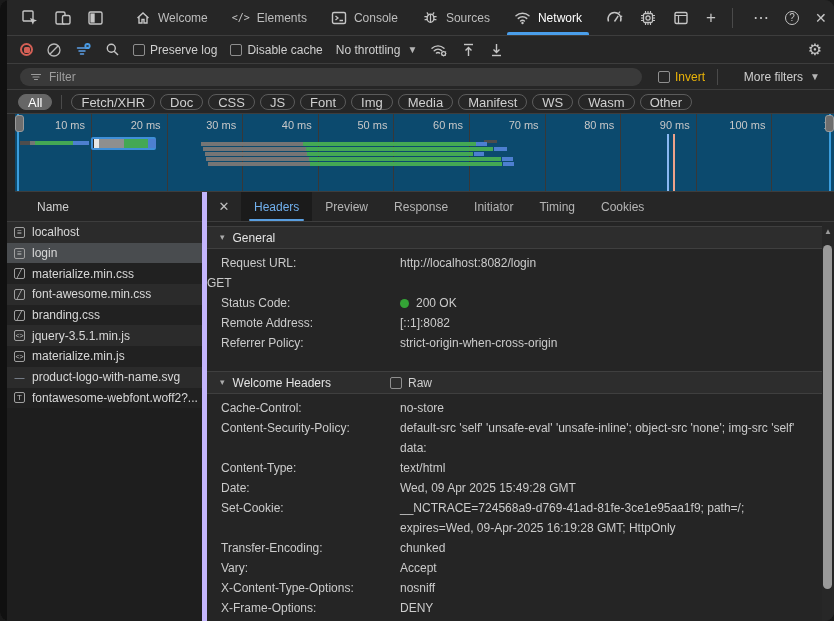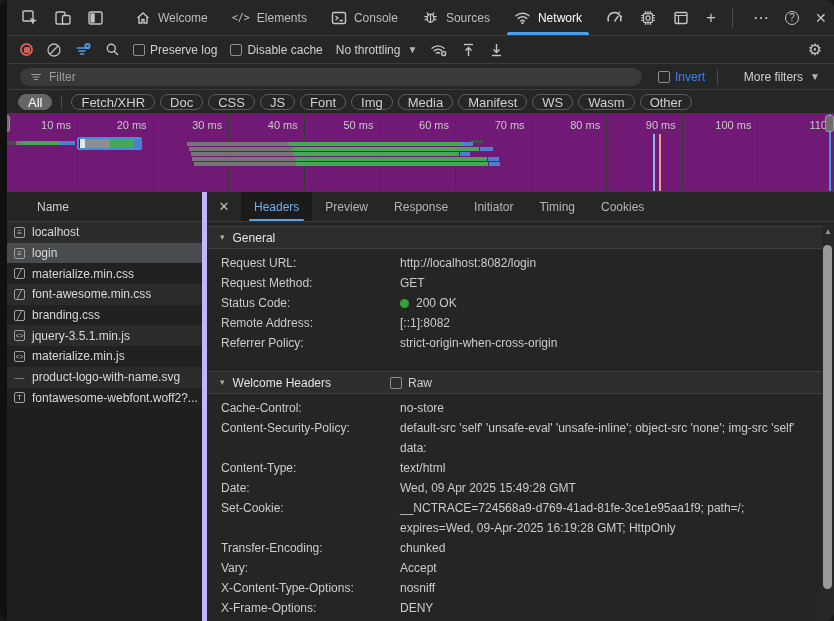--- a/index.html
+++ b/index.html
@@ -34,34 +34,34 @@
   .throttle{display:flex;align-items:center;gap:7px;color:#cfcfcf;cursor:pointer;}
   .caret{font-size:10px;color:#b5b5b5;line-height:1;}
   .spacer{flex:1;}
   .pad-r{padding-right:12px;}
 
   
   .filterbar{position:absolute;left:7px;right:0;top:64px;height:26px;display:flex;align-items:center;
     background:#262626;border-bottom:1px solid #3d3d3d;padding:0 14px 0 13px;}
   .fpill{width:622px;height:18px;border-radius:9px;background:#3a3a3a;display:flex;align-items:center;
     gap:7px;padding:0 10px;color:#9e9e9e;cursor:text;}
-  .invert{display:flex;align-items:center;gap:5px;margin-left:16px;color:#3b82f6;cursor:pointer;}
+  .invert{display:flex;align-items:center;gap:5px;margin-left:16px;color:#eab308;cursor:pointer;}
   .fsep{width:1px;height:16px;background:#4a4a4a;margin:0 12px;}
   .morefilters{display:flex;align-items:center;gap:7px;color:#cfcfcf;cursor:pointer;margin-left:auto;}
 
   
   .chipsbar{position:absolute;left:7px;right:0;top:90px;height:24px;display:flex;align-items:center;
     gap:5px;padding-left:11px;background:#262626;border-bottom:1px solid #3d3d3d;}
   .chip{height:16px;line-height:15px;padding:0 9px;border:1px solid #5c5c5c;border-radius:9px;
     font-size:13px;color:#d0d0d0;cursor:pointer;white-space:nowrap;}
   .chip.sel{background:#666666;border-color:#666666;color:#ffffff;}
   .chipsep{width:1px;height:14px;background:#4a4a4a;margin:0 4px;}
 
   
-  .overview{position:absolute;left:1px;right:0;top:114px;height:78px;background:#701a75;
+  .overview{position:absolute;left:15px;right:0;top:114px;height:78px;background:#0c4a6e;
     border-bottom:1px solid #3d3d3d;overflow:hidden;}
   .gline{position:absolute;top:0;bottom:0;width:1px;background:#383838;}
   .glabel{position:absolute;top:5px;width:60px;font-size:11px;color:#c8c8c8;text-align:right;}
   .wbar{position:absolute;height:4px;}
   .wbar.gray{background:#757575;}
   .wbar.dgray{background:#4d4d4d;}
   .wbar.green{background:#44a854;}
   .wbar.blue{background:#4d7fd0;}
   .selbar{position:absolute;height:13px;border:2px solid #3f8fd8;border-radius:2px;background:#2a2a2a;}
   .selbar span{position:absolute;top:0;height:9px;}
@@ -441,21 +441,20 @@
           <div class="sec-header">
             <span class="sec-caret">▾</span>
             <span class="sec-title">General</span>
           </div>
           <div class="hrows">
             <div class="hrow">
               <div class="hname">Request URL:</div>
               <div class="hval">http://localhost:8082/login</div>
             </div>
             <div class="hrow">
-              <div class="hname">Request Method:</div>
               <div class="hval">GET</div>
             </div>
             <div class="hrow">
               <div class="hname">Status Code:</div>
               <div class="hval"><span class="dot" style="background: rgb(52, 163, 54);"></span><span>200 OK</span></div>
             </div>
             <div class="hrow">
               <div class="hname">Remote Address:</div>
               <div class="hval">[::1]:8082</div>
             </div>

